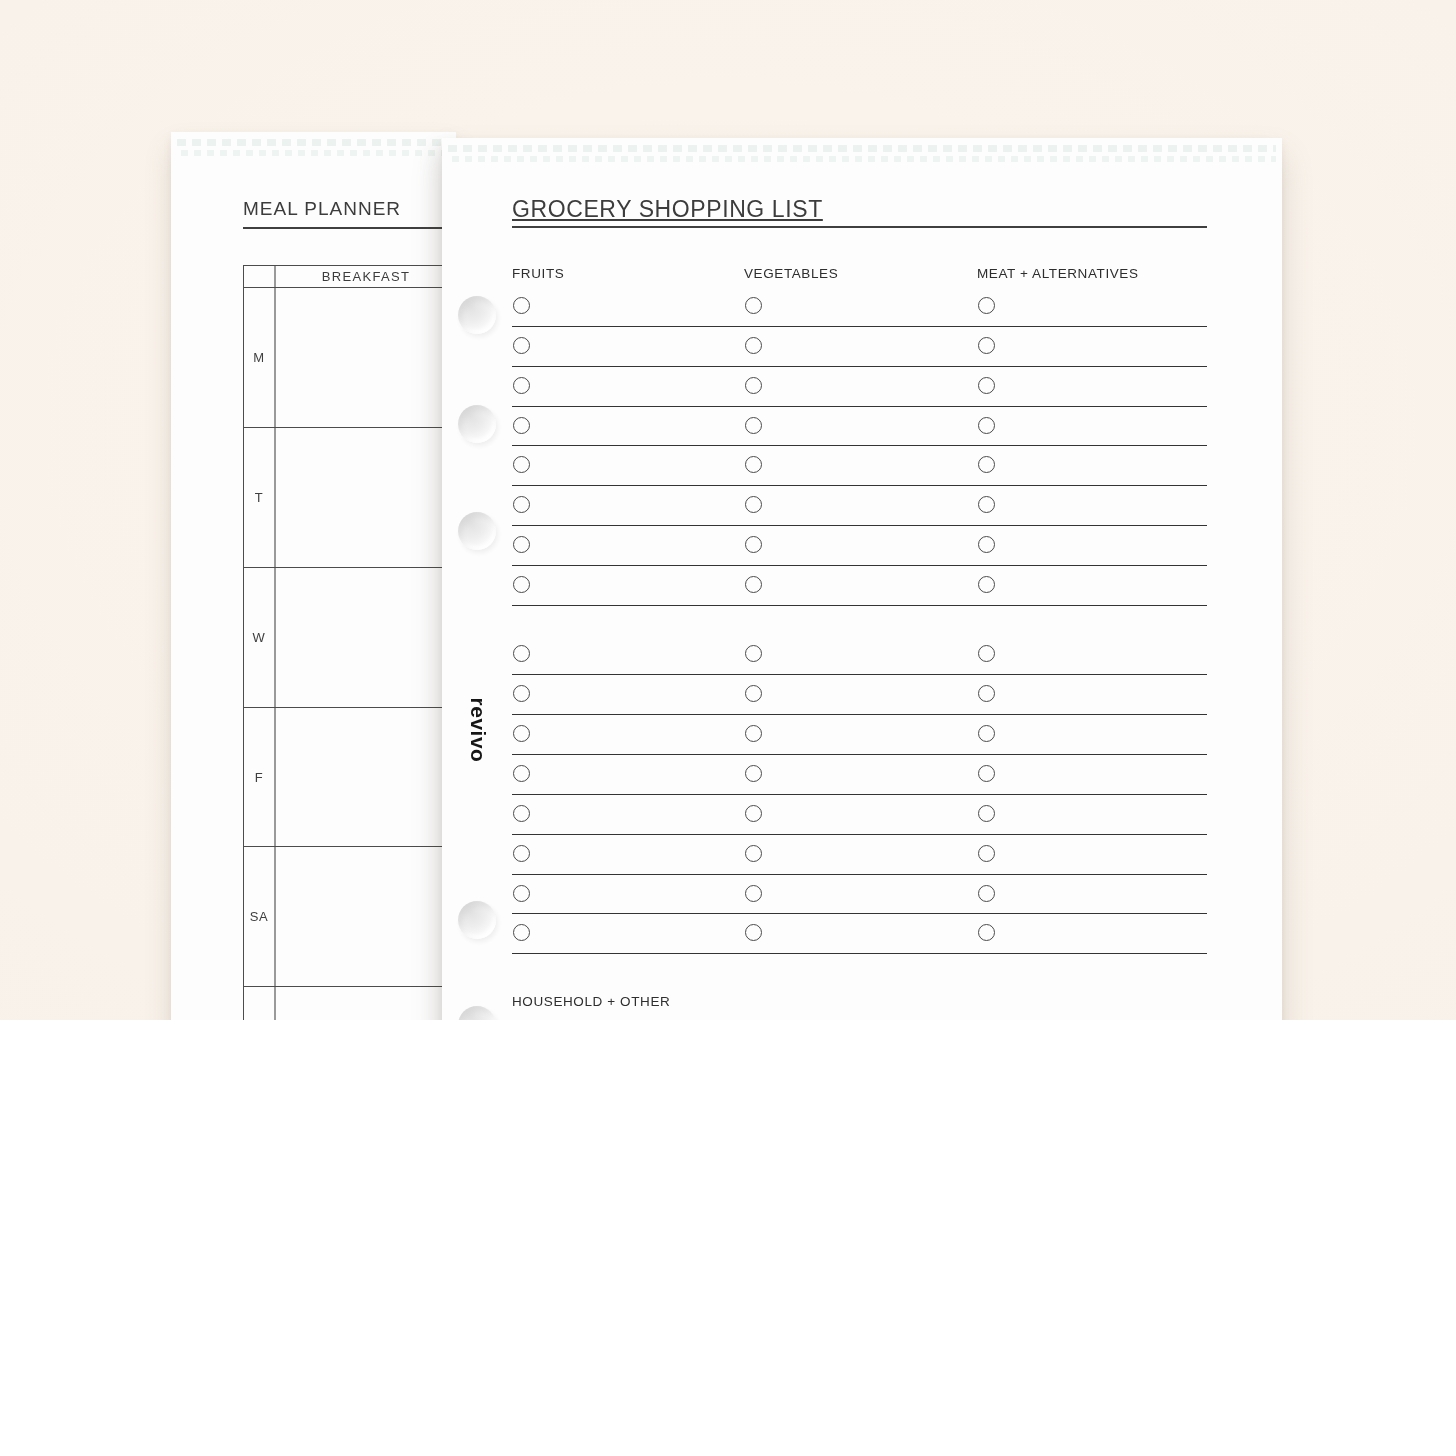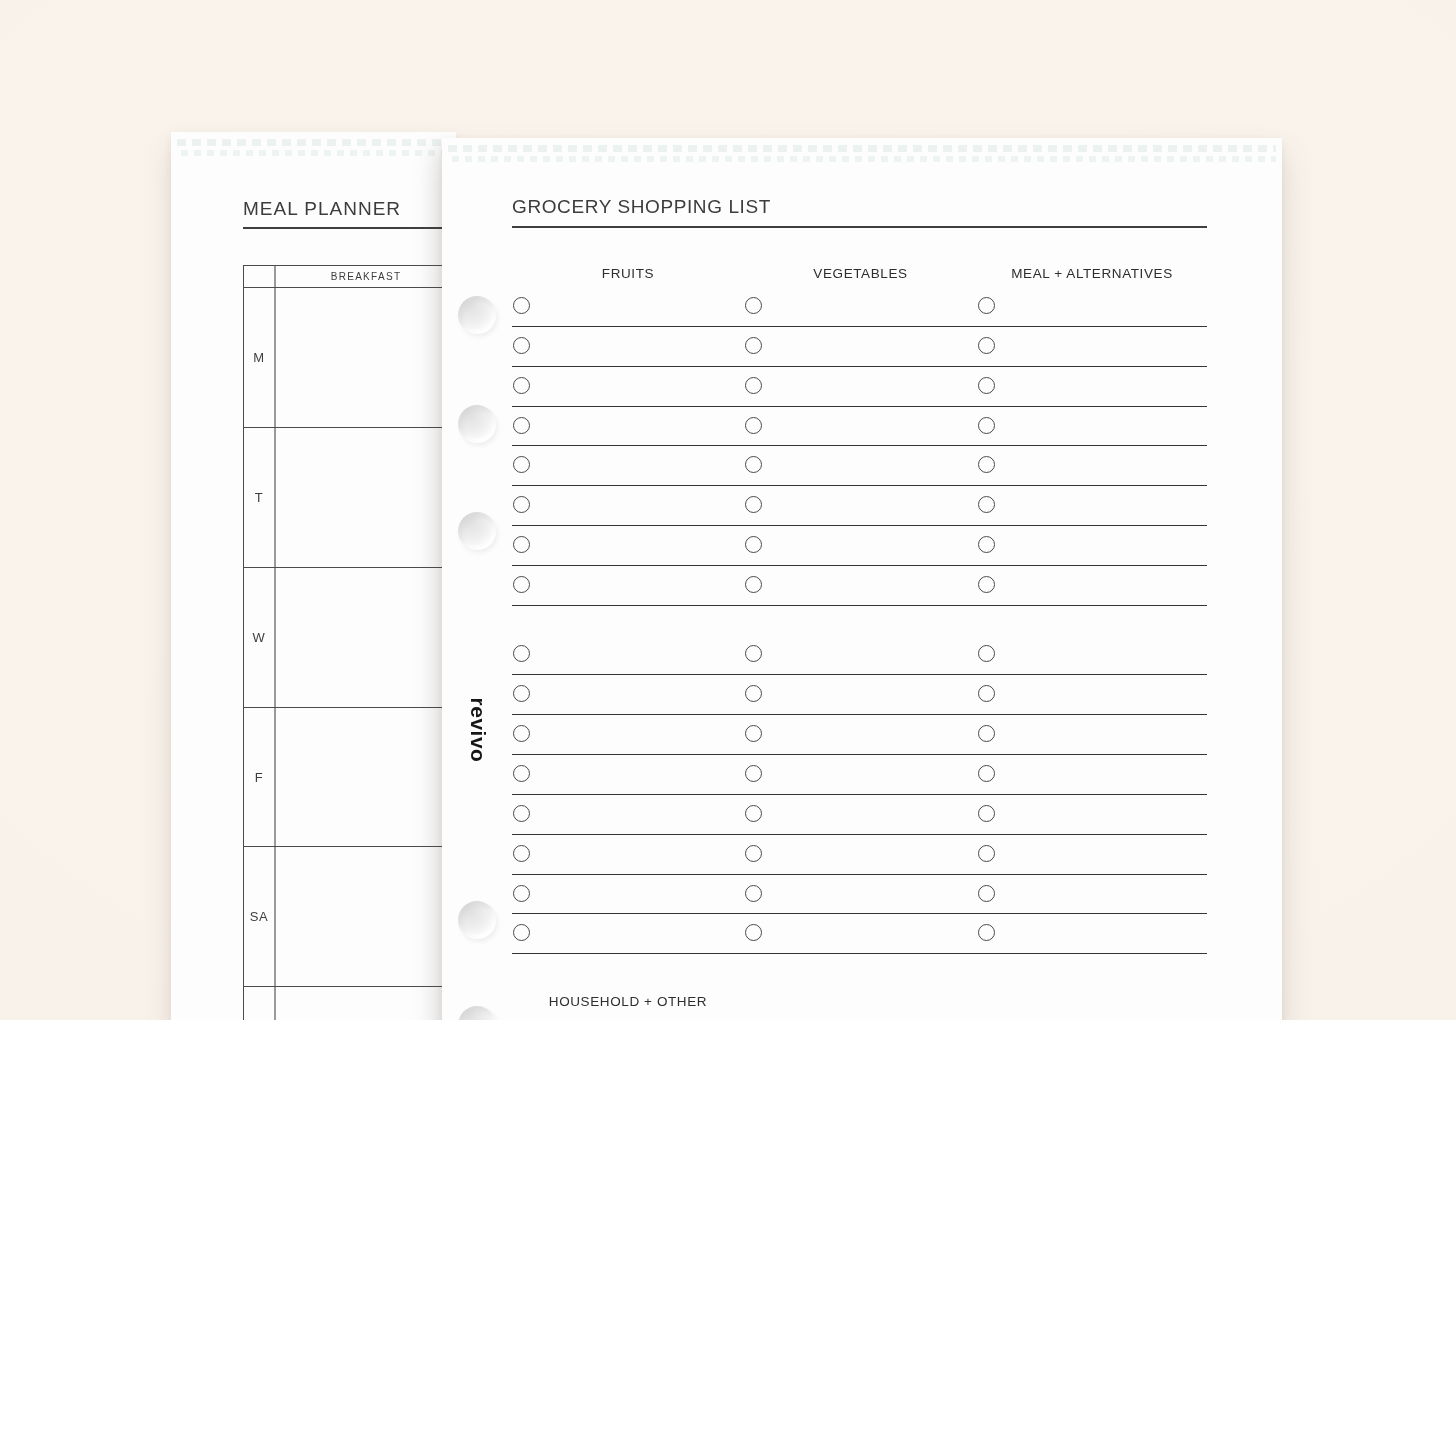--- a/index.html
+++ b/index.html
@@ -44,41 +44,41 @@
   }
   .meal-table {
     position:absolute; left:72px; top:133px; width:213px;
     border:1px solid #4c4c4c; border-right:none;
     background:#fdfdfd;
   }
   .mt-header { display:grid; grid-template-columns:32px 1fr; height:22px; border-bottom:1px solid #4c4c4c; }
   .mt-corner { border-right:2px solid #9a9a9a; }
   .mt-colhead {
     text-align:center; line-height:21px;
-    font-size:10px; letter-spacing:1.3px; color:#3c3c3c;
+    font-size:13px; letter-spacing:1.3px; color:#3c3c3c;
   }
   .mt-row { display:grid; grid-template-columns:32px 1fr; height:139.86px; border-bottom:1px solid #4c4c4c; }
   .mt-row:last-child { border-bottom:none;gap:16px; }
   .mt-day {
     border-right:2px solid #9a9a9a;
     display:flex; align-items:center; justify-content:center;
     font-size:13px; letter-spacing:0.5px; color:#3f3f3f;
   }
   
   .fp-title {
     position:absolute; left:70px; top:58px;
-    font-size:19px; letter-spacing:0.6px; color:#3c3c3c;
+    font-size:23px; letter-spacing:0.6px; color:#3c3c3c;text-decoration:underline;
   }
   .fp-underline {
     position:absolute; left:70px; top:88px; width:695px; height:1.5px; background:#3f3f3f;
   }
   .sections { position:absolute; left:70px; top:128px; width:695px; }
   .section + .section { margin-top:29.5px; }
   .section:nth-child(3) { margin-top:40px; }
-  .sec-headers { display:grid; grid-template-columns:232px 233px 1fr; height:21px;text-align:center; }
+  .sec-headers { display:grid; grid-template-columns:232px 233px 1fr; height:21px; }
   .sec-header { font-size:13.5px; letter-spacing:0.6px; color:#2e2e2e; white-space:nowrap; }
   .g-row {
     display:grid; grid-template-columns:232px 233px 1fr;
     height:39.86px; border-bottom:1.4px solid #343434;
   }
   .circle {
     display:block; width:17px; height:17px;
     border:1.3px solid #4a4a4a; border-radius:50%;
     margin-top:10px; margin-left:1px;
     background:transparent;
@@ -153,21 +153,21 @@
 
     <div class="revivo">revivo</div>
 
     <div class="fp-title">GROCERY SHOPPING LIST</div>
     <div class="fp-underline"></div>
     <div class="sections" id="grocery-sections">
         <div class="section">
           <div class="sec-headers">
             <div class="sec-header">FRUITS</div>
             <div class="sec-header">VEGETABLES</div>
-            <div class="sec-header">MEAL + ALTERNATIVES</div>
+            <div class="sec-header">MEAT + ALTERNATIVES</div>
           </div>
           <div class="g-row">
             <span class="circle"></span>
             <span class="circle"></span>
             <span class="circle"></span>
           </div>
           <div class="g-row">
             <span class="circle"></span>
             <span class="circle"></span>
             <span class="circle"></span>

